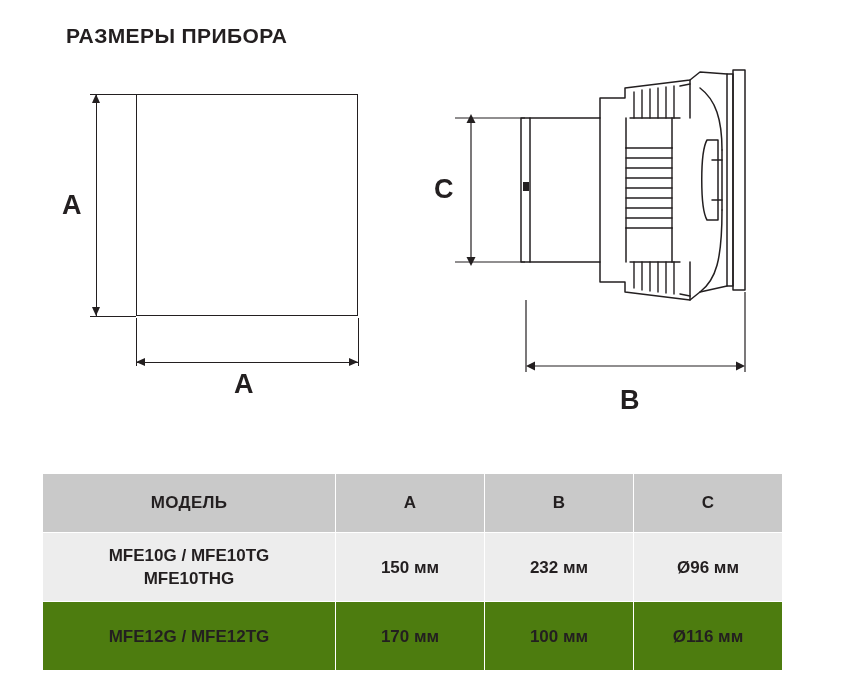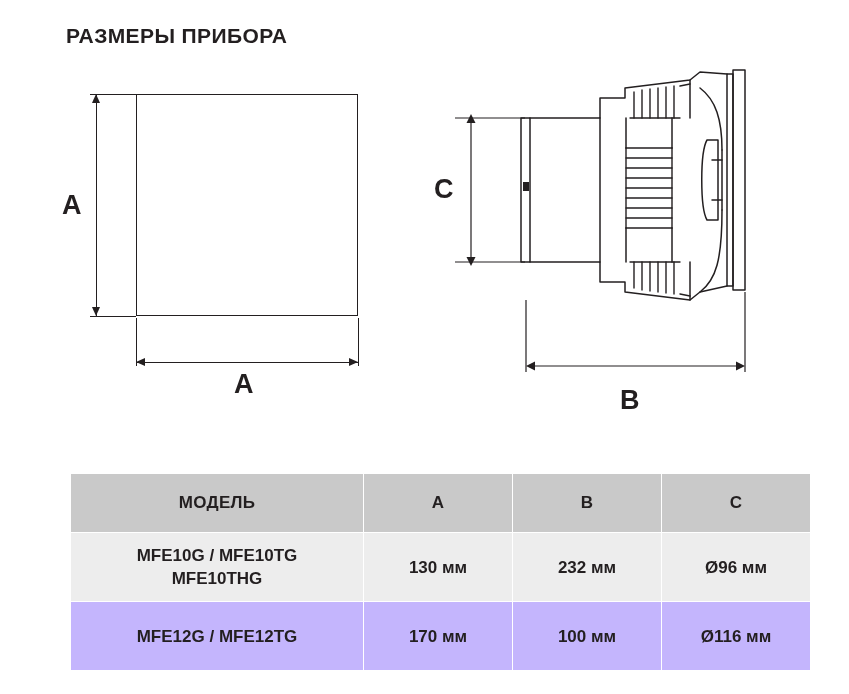--- a/index.html
+++ b/index.html
@@ -85,21 +85,21 @@
     border-right: 9px solid #231f20;
   }
   .arrow-right {
     border-top: 4.5px solid transparent;
     border-bottom: 4.5px solid transparent;
     border-left: 9px solid #231f20;
   }
   
   .spec-table {
     position: absolute;
-    left: 70px;
+    left: 42px;
     top: 473px;
     width: 729px;
     border-collapse: collapse;
     table-layout: fixed;
   }
   .spec-table th {
     background: #c9c9c9;
     color: #231f20;
     font-size: 17px;
     font-weight: bold;
@@ -110,21 +110,21 @@
   .spec-table td {
     font-size: 17px;
     font-weight: bold;
     color: #231f20;
     text-align: center;
     border: 1.5px solid #ffffff;
     height: 66px;
     line-height: 23px;
   }
   .row-light td { background: #ededed; }
-  .row-dark  td { background: #c4b5fd; }
+  .row-dark  td { background: #4d7c0f; }
   .col-model { width: 290px; }
   .col-val   { width: 146px; }
   .model-cell { font-size: 18px; }
   svg.drawing { position: absolute; left: 0; top: 0; }
 </style>
 </head>
 <body>
 
 <div id="page">
 
@@ -243,21 +243,21 @@
         <th class="col-val">B</th>
         <th class="col-val">C</th>
       </tr>
     </thead>
     <tbody>
       <tr class="row-light">
         <td class="model-cell">
           <div>MFE10G / MFE10TG</div>
           <div>MFE10THG</div>
         </td>
-        <td>130 мм</td>
+        <td>150 мм</td>
         <td>232 мм</td>
         <td>Ø96 мм</td>
       </tr>
       <tr class="row-dark">
         <td class="model-cell">MFE12G / MFE12TG</td>
         <td>170 мм</td>
         <td>100 мм</td>
         <td>Ø116 мм</td>
       </tr>
     </tbody>

